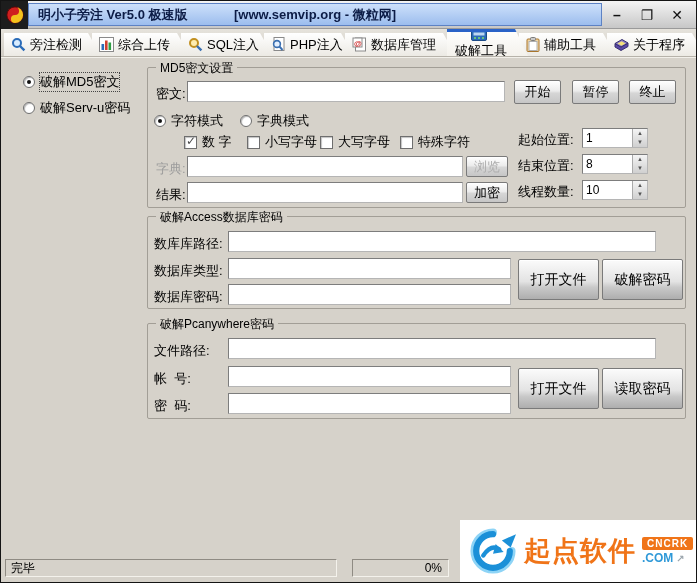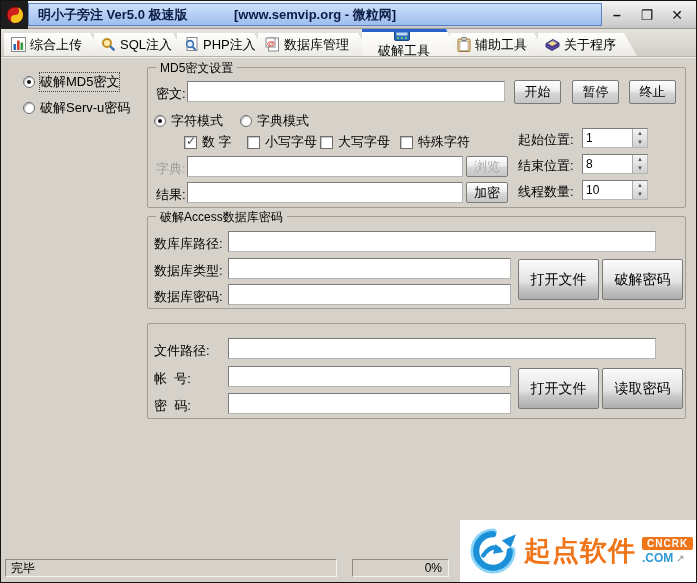--- a/index.html
+++ b/index.html
@@ -108,20 +108,29 @@
       <span class="title-sub">[www.semvip.org - 微粒网]</span>
     </div>
     <div class="win-btns">
       <div class="win-btn">–</div>
       <div class="win-btn">❐</div>
       <div class="win-btn">✕</div>
     </div>
   </div>
 
   <div class="tabbar">
+    <div class="tab" style="width:97px">
+      <span class="ticon">
+        <svg width="15" height="15" viewBox="0 0 15 15">
+            <circle cx="6" cy="6" r="4" fill="#d8ecff" stroke="#2b6cb8" stroke-width="2"></circle>
+            <line x1="9" y1="9" x2="13.4" y2="13.4" stroke="#2b6cb8" stroke-width="2.4"></line>
+          </svg>
+      </span>
+      <span>旁注检测</span>
+    </div>
     <div class="tab" style="width:99px">
       <span class="ticon">
         <svg width="15" height="15" viewBox="0 0 15 15">
             <rect x="0.5" y="0.5" width="14" height="14" fill="#fff" stroke="#8a8a8a"></rect>
             <rect x="2.5" y="7" width="2.6" height="6" fill="#2b6cb8"></rect>
             <rect x="6" y="3.5" width="2.6" height="9.5" fill="#d04030"></rect>
             <rect x="9.5" y="5.5" width="2.6" height="7.5" fill="#2f9e44"></rect>
           </svg>
       </span>
       <span>综合上传</span>
@@ -280,20 +289,21 @@
       <input class="tinput" style="left: 80px; top: 41px; width: 283px;" value="">
 
       <span class="flabel" style="left:6px;top:71px">数据库密码:</span>
       <input class="tinput" style="left: 80px; top: 67px; width: 283px;" value="">
 
       <div class="btn big" style="left:370px;top:42px;width:81px;height:41px">打开文件</div>
       <div class="btn big" style="left:454px;top:42px;width:81px;height:41px">破解密码</div>
     </div>
 
     <div class="group" style="left:146px;top:265px;width:539px;height:96px">
+      <span class="legend">破解Pcanywhere密码</span>
 
       <span class="flabel" style="left:6px;top:18px">文件路径:</span>
       <input class="tinput" style="left: 80px; top: 14px; width: 428px;" value="">
 
       <span class="flabel" style="left:6px;top:46px;white-space:pre">帐  号:</span>
       <input class="tinput" style="left: 80px; top: 42px; width: 283px;" value="">
 
       <span class="flabel" style="left:6px;top:73px;white-space:pre">密  码:</span>
       <input class="tinput" style="left: 80px; top: 69px; width: 283px;" value="">
 

